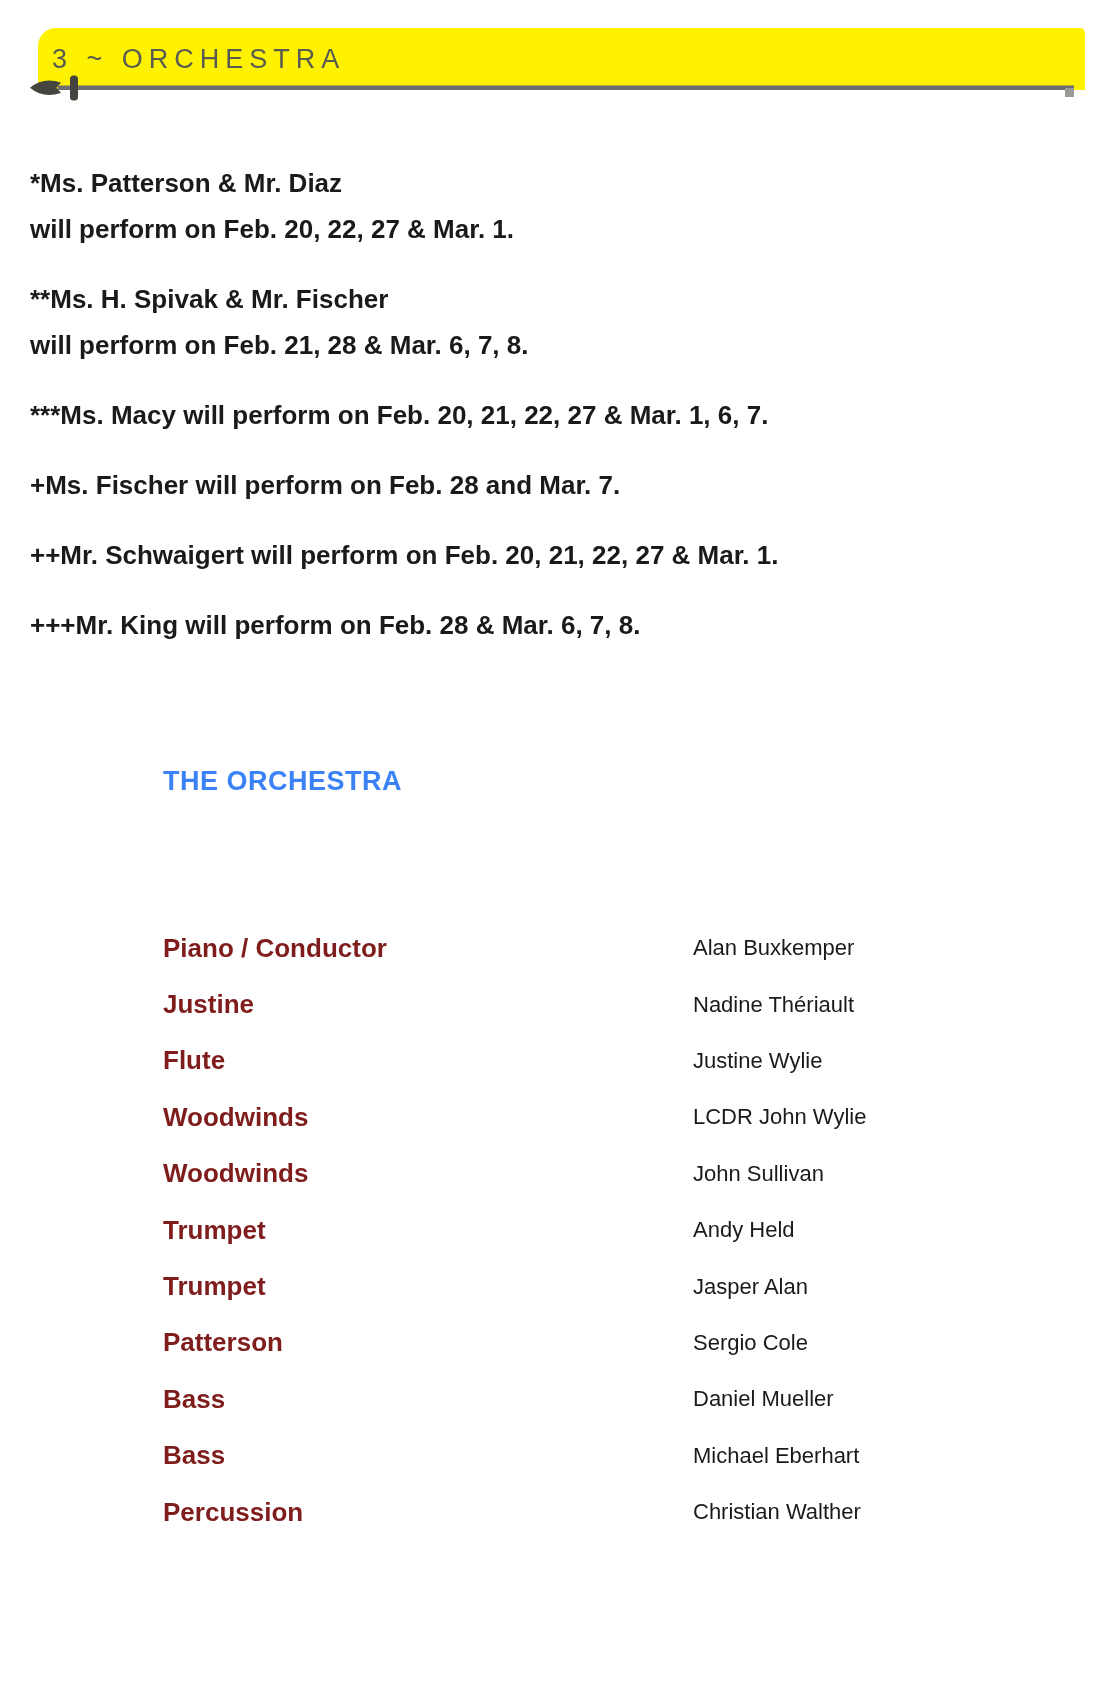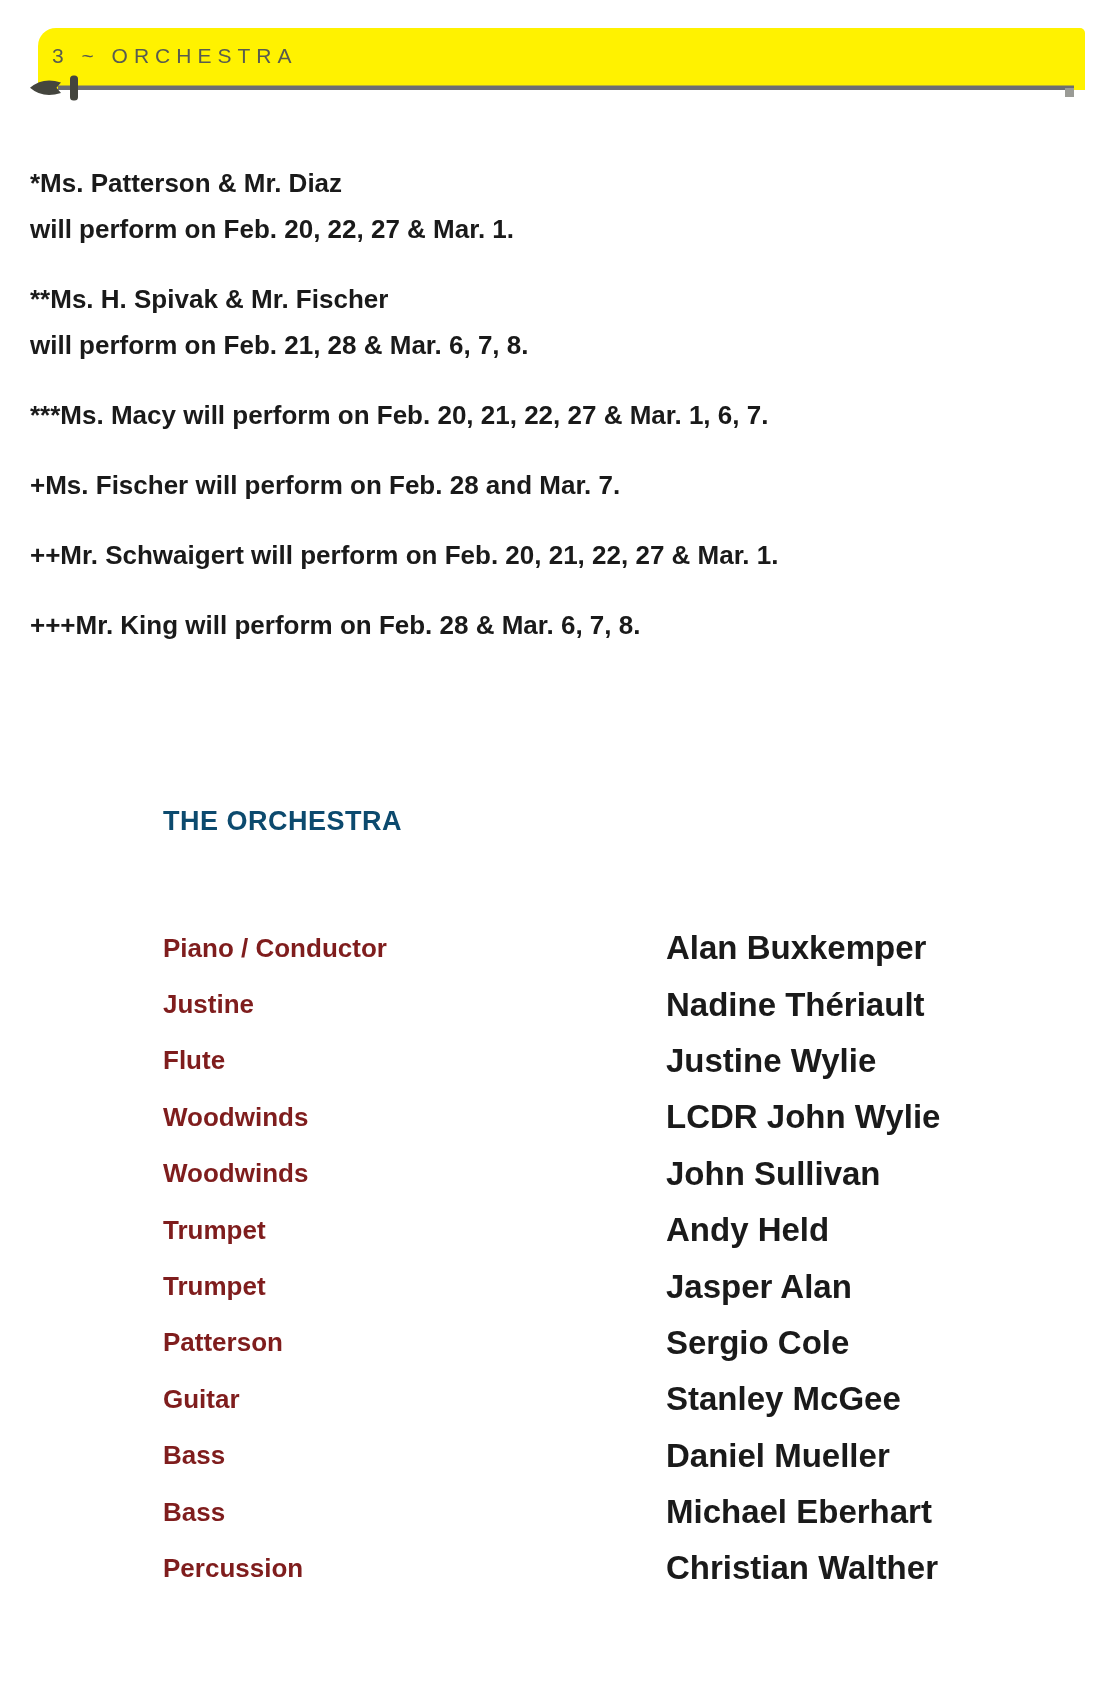--- a/index.html
+++ b/index.html
@@ -20,21 +20,21 @@
     top: 28px;
     width: 1047px;
     height: 62px;
     background: #FFF200;
     border-radius: 18px 5px 0 0;
   }
   .header-title {
     position: absolute;
     left: 52px;
     top: 44px;
-    font-size: 21px;
+    font-size: 27px;
     font-weight: 400;
     letter-spacing: 6px;
     color: #585C50;
     white-space: nowrap;
   }
   .header-rule-svg {
     position: absolute;
     left: 28px;
     top: 74px;
     width: 1060px;
@@ -54,48 +54,49 @@
     font-size: 26px;
     line-height: 46px;
     font-weight: bold;
     color: #1a1a1a;
   }
 
   
   .section-title {
     position: absolute;
     left: 163px;
-    top: 806px;
+    top: 766px;
     font-size: 27px;
     font-weight: bold;
     letter-spacing: 0.5px;
-    color: #0c4a6e;
+    color: #3b82f6;
   }
   .roster {
     position: absolute;
     left: 163px;
     top: 920px;
     width: 880px;
   }
   .roster-row {
     display: flex;
     height: 56.4px;
     align-items: center;
   }
   .roster-instrument {
     flex: 0 0 503px;
     font-size: 26px;
     font-weight: bold;
     color: #7f1d1d;
   }
   .roster-name {
     flex: 1;
-    font-size: 33px;
-    font-weight: bold;
+    font-size: 22px;
+    font-weight: normal;
     color: #1a1a1a;
+    margin-left: 27px;
   }
 </style>
 </head>
 <body>
 
 <div class="page">
 
   <div class="header-band" style="background: rgb(255, 242, 0);"></div>
   <div class="header-title" style="color: rgb(88, 92, 80);">3 ~ ORCHESTRA</div>
 
@@ -150,24 +151,20 @@
       </div>
       <div class="roster-row">
         <span class="roster-instrument">Trumpet</span>
         <span class="roster-name">Jasper Alan</span>
       </div>
       <div class="roster-row">
         <span class="roster-instrument">Patterson</span>
         <span class="roster-name">Sergio Cole</span>
       </div>
       <div class="roster-row">
-        <span class="roster-instrument">Guitar</span>
-        <span class="roster-name">Stanley McGee</span>
-      </div>
-      <div class="roster-row">
         <span class="roster-instrument">Bass</span>
         <span class="roster-name">Daniel Mueller</span>
       </div>
       <div class="roster-row">
         <span class="roster-instrument">Bass</span>
         <span class="roster-name">Michael Eberhart</span>
       </div>
       <div class="roster-row">
         <span class="roster-instrument">Percussion</span>
         <span class="roster-name">Christian Walther</span>

